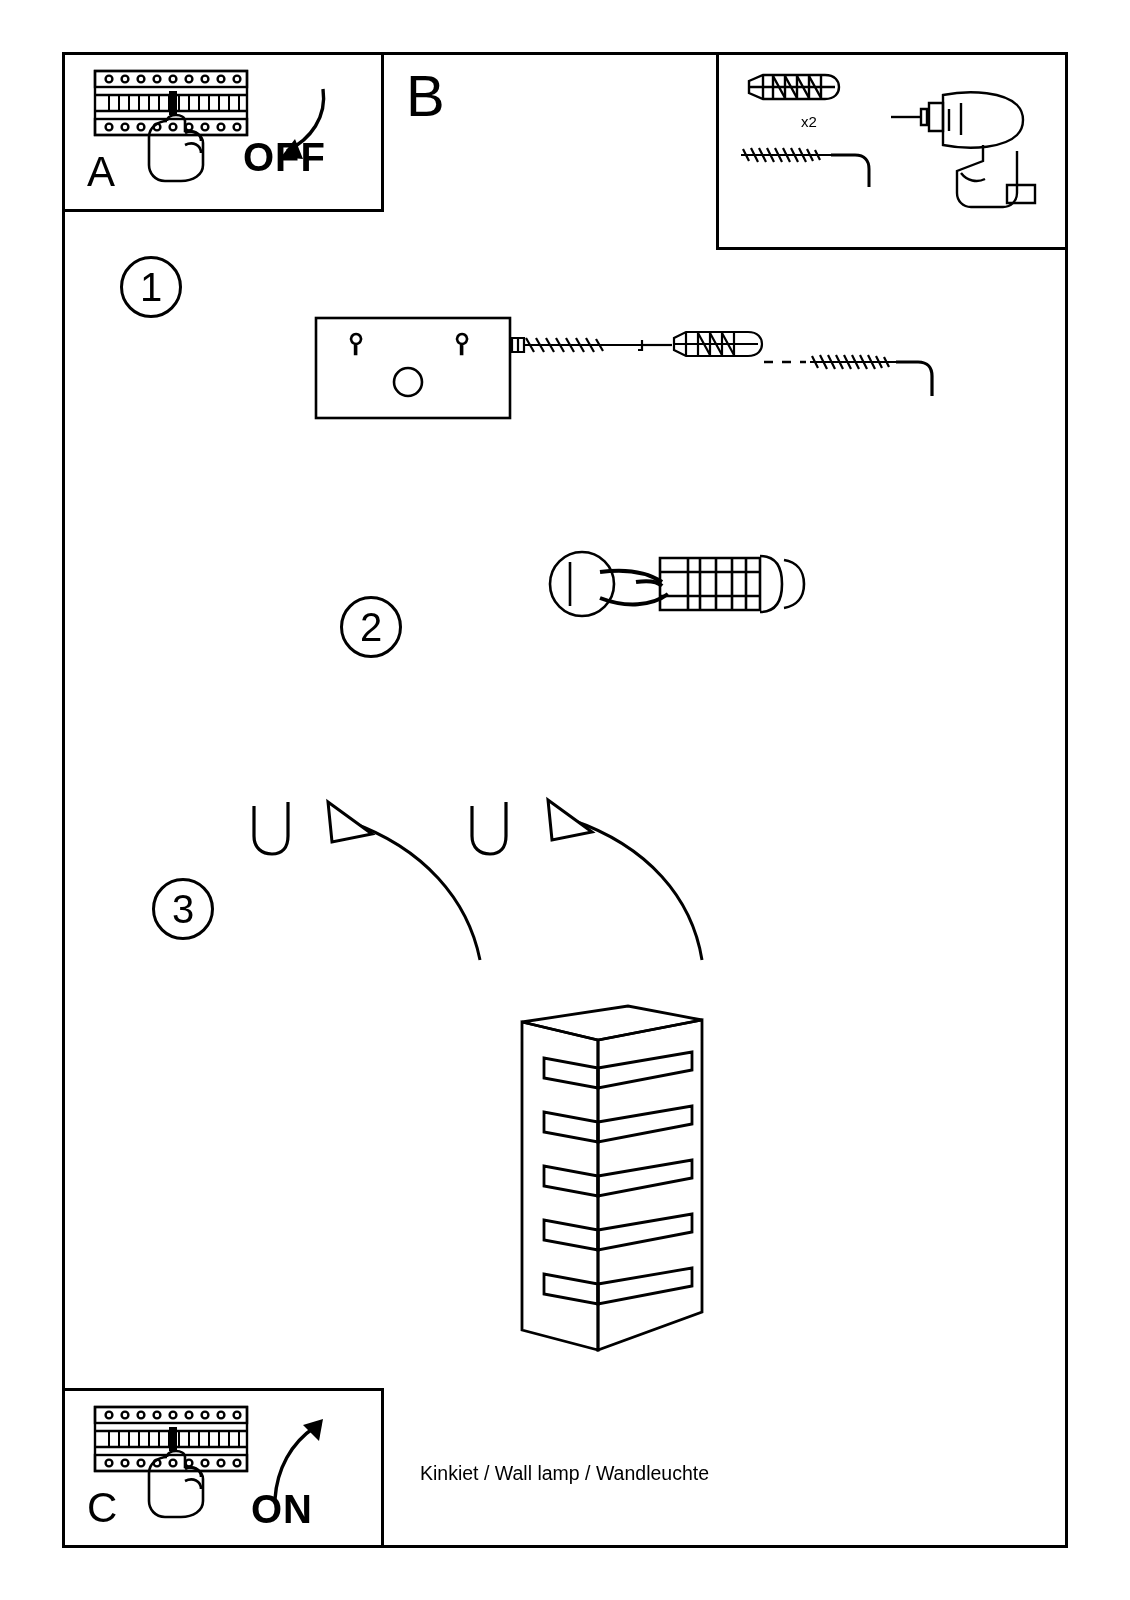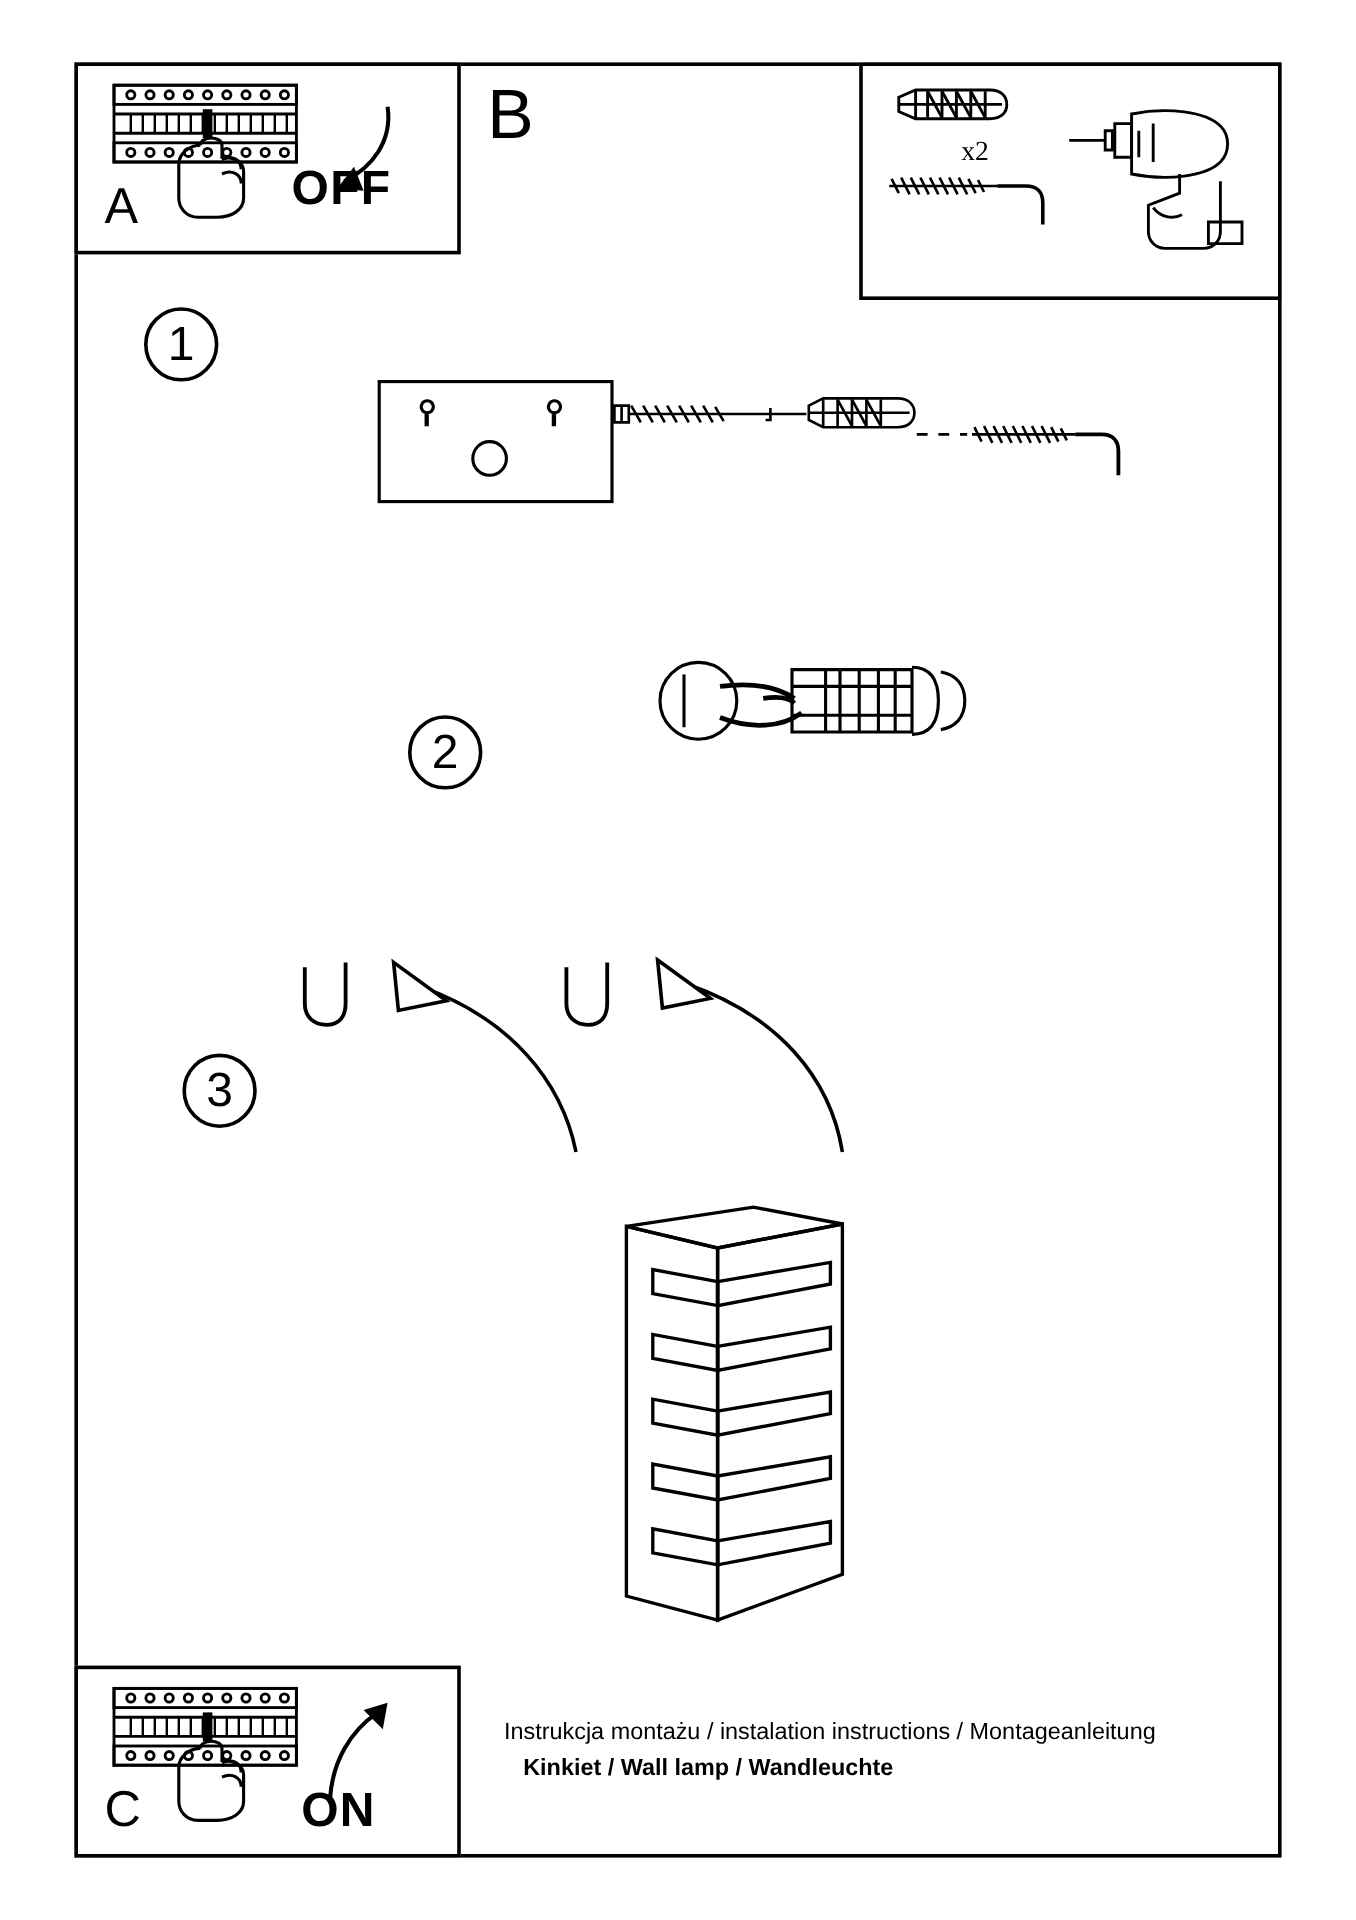--- a/index.html
+++ b/index.html
@@ -79,22 +79,22 @@
     border-radius: 50%;
     box-sizing: border-box;
     display: flex;
     align-items: center;
     justify-content: center;
     font-size: 40px;
     font-family: "Liberation Sans", sans-serif;
   }
   .x2 {
     position: absolute;
-    font-size: 23px;
-    font-family: Liberation Serif, serif;
+    font-size: 15px;
+    font-family: Liberation Sans, sans-serif;
     text-align: right;
   }
   .caption {
     position: absolute;
     font-size: 19.5px;
     font-family: "Liberation Sans", sans-serif;
     white-space: nowrap;
   }
   svg { display: block; }
   .abs { position: absolute; }
@@ -390,16 +390,15 @@
       </svg>
     </div>
     <div class="abs" style="left:192px; top:22px;">
       <svg width="80" height="92" viewBox="0 0 80 92">
         <path d="M18 86 C20 56 34 30 58 14" fill="none" stroke="#000" stroke-width="3.4"></path>
         <path d="M46 12 L66 6 L62 28 Z" fill="#000"></path>
       </svg>
     </div>
   </div>
 
-  <div class="caption" style="left:420px; top:1432px;">Instrukcja montażu / instalation instructions / Montageanleitung</div>
-  <div class="caption" style="left:436px; top:1462px;font-weight:bold;">Kinkiet / Wall lamp / Wandleuchte</div>
+  <div class="caption" style="left:420px; top:1462px;">Kinkiet / Wall lamp / Wandleuchte</div>
 
 </div>
 
 </body></html>

